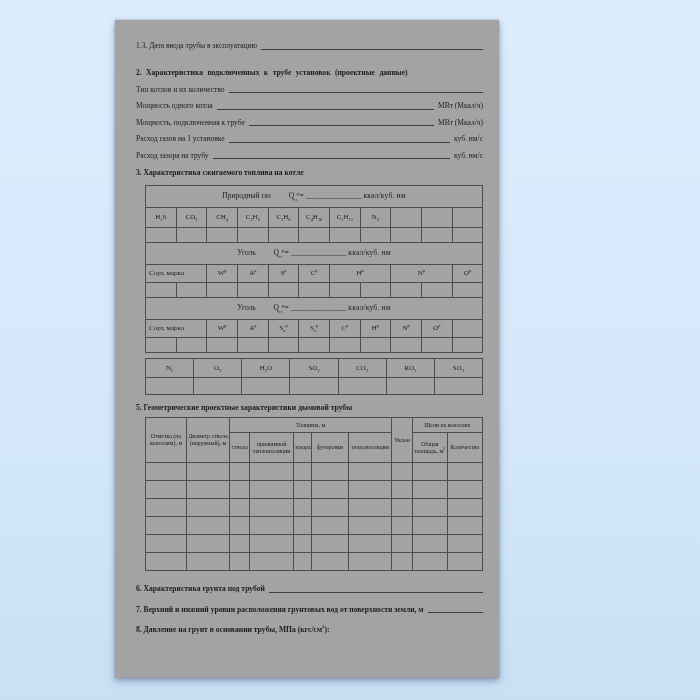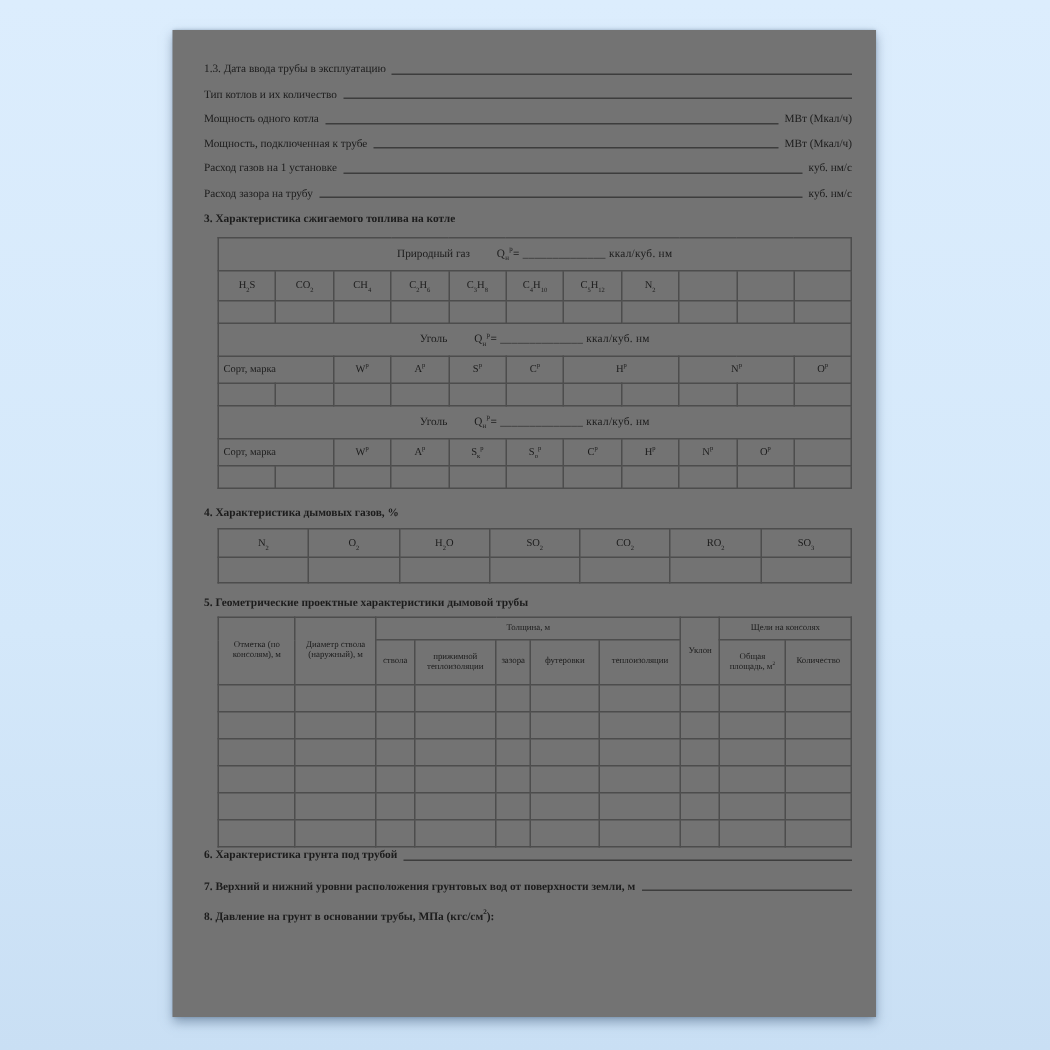--- a/index.html
+++ b/index.html
@@ -3,32 +3,32 @@
 <meta charset="utf-8">
 <style>
   * { box-sizing: border-box; }
   html,body { margin:0; padding:0; }
   body {
     width:700px; height:700px; position:relative; overflow:hidden;
     background:linear-gradient(180deg,#dcedfd 0%, #d4e8fa 60%, #c9dff4 100%);
     font-family:"Liberation Serif","DejaVu Serif",serif; color:#1c1c1c;
   }
   .paper {
-    position:absolute; left:115px; top:20px; width:469px; height:658px;
-    background:#737373; padding:21px 16px 0 21px;
+    position:absolute; left:115px; top:20px; width:384px; height:658px;
+    background:#a3a3a3; padding:21px 16px 0 21px;
     box-shadow:0 3px 7px rgba(75,100,130,.55), 0 0 2px rgba(75,100,130,.4);
   }
   .fline { display:flex; align-items:flex-end; font-size:7.5px; line-height:9.5px; white-space:nowrap; }
   .fill  { flex:1 1 auto; border-bottom:1px solid #3d3d3d; margin:0 0 1px 4px; min-width:18px; height:7px; }
   .unit  { margin-left:4px; white-space:nowrap; }
   .sec-title { font-weight:bold; font-size:7.6px; line-height:10px; }
   .ws { word-spacing:2.5px; }
   .mt17{margin-top:17px;} .mt7{margin-top:7px;} .mt24{margin-top:8px;}
   .mt11{margin-top:11px;} .mt5{margin-top:5px;} .mt8{margin-top:8px;}
-  .mt4{margin-top:4px;} .mt13{}
+  .mt4{margin-top:4px;} .mt13{margin-top:13px;}
   table { width:calc(100% - 9px); margin-left:9px; border-collapse:collapse; table-layout:fixed;
           border:1.6px solid #4d4d4d; }
   td { border:1px solid #4d4d4d; font-size:7px; line-height:8.5px; text-align:center;
        padding:1px 1px; vertical-align:middle; font-weight:normal; overflow:hidden; }
   sub,sup { font-size:0.62em; line-height:0; }
   .caption td, td.caption { height:22px; font-size:7.5px; }
   .fname { margin-right:16px; }
   .qexpr { letter-spacing:0.2px; }
   tr.h20 td { height:20px; } tr.h18 td { height:18px; }
   tr.h15 td { height:15px; } tr.h17 td { height:17px; }
@@ -42,20 +42,21 @@
 </head>
 <body>
 
 <div class="paper">
 
   <div class="fline">
     <span>1.3. Дата ввода трубы в эксплуатацию</span>
     <span class="fill"></span>
   </div>
 
+  <div class="sec-title ws mt17">2. Характеристика подключенных к трубе установок (проектные данные)</div>
 
   <div class="fline mt7">
     <span>Тип котлов и их количество</span>
     <span class="fill"></span>
   </div>
   <div class="fline mt7">
     <span>Мощность одного котла</span>
     <span class="fill"></span>
     <span class="unit">МВт (Мкал/ч)</span>
   </div>
@@ -182,21 +183,20 @@
           <td></td>
           <td></td>
           <td></td>
           <td></td>
           <td></td>
           <td></td>
         </tr>
     </tbody>
   </table>
 
-  <div class="sec-title mt11">4. Характеристика дымовых газов, %</div>
 
   <table class="mt5">
     <tbody>
       <tr class="h19">
         <td>N<sub>2</sub></td>
         <td>O<sub>2</sub></td>
         <td>H<sub>2</sub>O</td>
         <td>SO<sub>2</sub></td>
         <td>CO<sub>2</sub></td>
         <td>RO<sub>2</sub></td>

